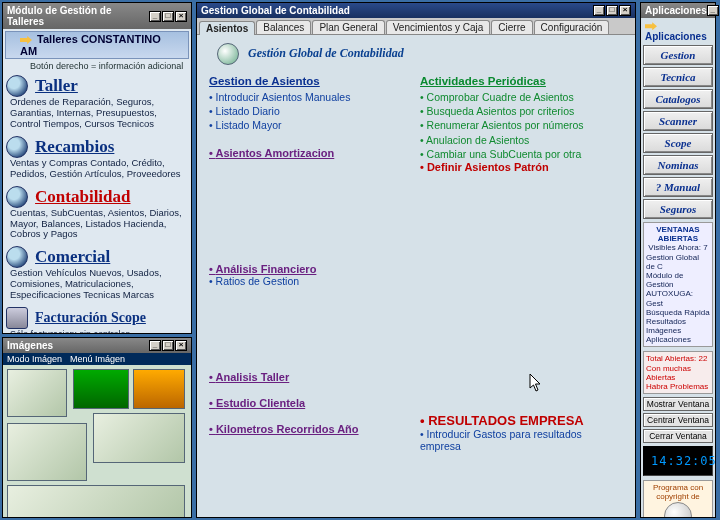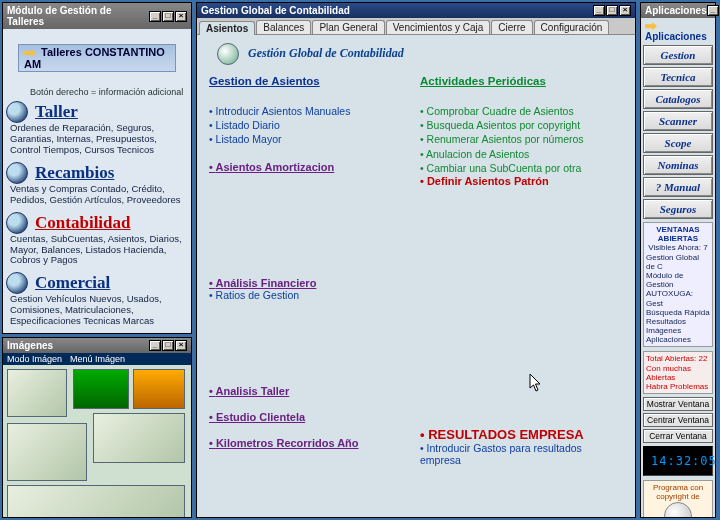--- a/index.html
+++ b/index.html
@@ -34,22 +34,22 @@
     border: 1px solid #000;
     box-shadow: inset 1px 1px 0 #fff, inset -1px -1px 0 #555;
     font-size: 8px; line-height: 8px; text-align:center;
     color:#000;
   }
   
   #win-left { left:2px; top:2px; width:190px; height:332px; }
   #left-body { background:#dfe8f0; flex:1; overflow:hidden; padding:1px 1px; }
   .tal-head {
     background: linear-gradient(#a6c0e0,#c8d8ee);
-    font-weight: bold; font-size: 11px; color:#003; padding:1px 5px;
-    border:1px solid #7a93ba; margin:14px;
+    font-weight: bold; font-size: 11px; color:#003; padding:1px 14px;
+    border:1px solid #7a93ba; margin:1px;
   }
   .infohint { font-size:9px; color:#233; padding:1px 4px 2px 26px; }
   .secicon {
     display:inline-block; width:22px; height:22px; vertical-align:middle;
     border-radius:50%;
     background: radial-gradient(circle at 35% 35%, #bde 30%, #247 80%);
     border:1px solid #236; margin-left:2px;
   }
   .sectitle {
     font-family: "Times New Roman", serif;
@@ -81,21 +81,21 @@
   .tab {
     background:#e8e8e8; border:1px solid #888; border-bottom:none;
     border-radius:3px 3px 0 0; padding:1px 6px; color:#222;
   }
   .tab.active { background:#d6e1e8; font-weight:bold; position:relative; top:1px; }
   #center-content { flex:1; padding:4px 12px; color:#003; overflow:auto; position:relative; }
   .page-title { font-family:"Times New Roman",serif; font-size:12px; font-weight:bold; font-style:italic; color:#0a4090; margin:4px 0 10px 8px; }
   .page-title .pi { display:inline-block; width:22px;height:22px; border-radius:50%; background:radial-gradient(circle at 35% 35%,#fff,#6a8); vertical-align:middle; margin-right:6px; border:1px solid #567;}
   .cols { display:flex; gap:8px; }
   .col { flex:1; }
-  .heading { font-size:11.5px; font-weight:bold; text-decoration:underline; color:#0a3090; margin-bottom:17px; }
+  .heading { font-size:11.5px; font-weight:bold; text-decoration:underline; color:#0a3090; margin-bottom:3px; }
   .heading.green { color:#0a8a30; }
   ul.items { list-style:none; }
   ul.items li::before { content:"• "; }
   ul.items.blue li { color:#1040a0; font-size:10.5px; line-height:1.35; }
   ul.items.green li { color:#108a30; font-size:10.5px; line-height:1.35; }
   .purple { color:#6a2080; font-weight:bold; font-size:11px; margin-top:14px; text-decoration:underline; }
   .purple::before{ content:"• "; }
   .redbold { color:#c00000; font-weight:bold; font-size:11px; }
   .redbold::before{ content:"• "; }
   .subblue { color:#1040a0; font-size:10.5px; margin-left:0; }
@@ -237,21 +237,21 @@
             <li>Introducir Asientos Manuales</li>
             <li>Listado Diario</li>
             <li>Listado Mayor</li>
           </ul>
           <div class="purple">Asientos Amortizacion</div>
         </div>
         <div class="col">
           <div class="heading green">Actividades Periódicas</div>
           <ul class="items green">
             <li>Comprobar Cuadre de Asientos</li>
-            <li>Busqueda Asientos por copyright</li>
+            <li>Busqueda Asientos por criterios</li>
             <li>Renumerar Asientos por números</li>
             <li>Anulacion de Asientos</li>
             <li>Cambiar una SubCuenta por otra</li>
           </ul>
           <div class="redbold">Definir Asientos Patrón</div>
         </div>
       </div>
 
       <div class="section-gap">
         <div class="purple" style="margin-top:0">Análisis Financiero</div>

